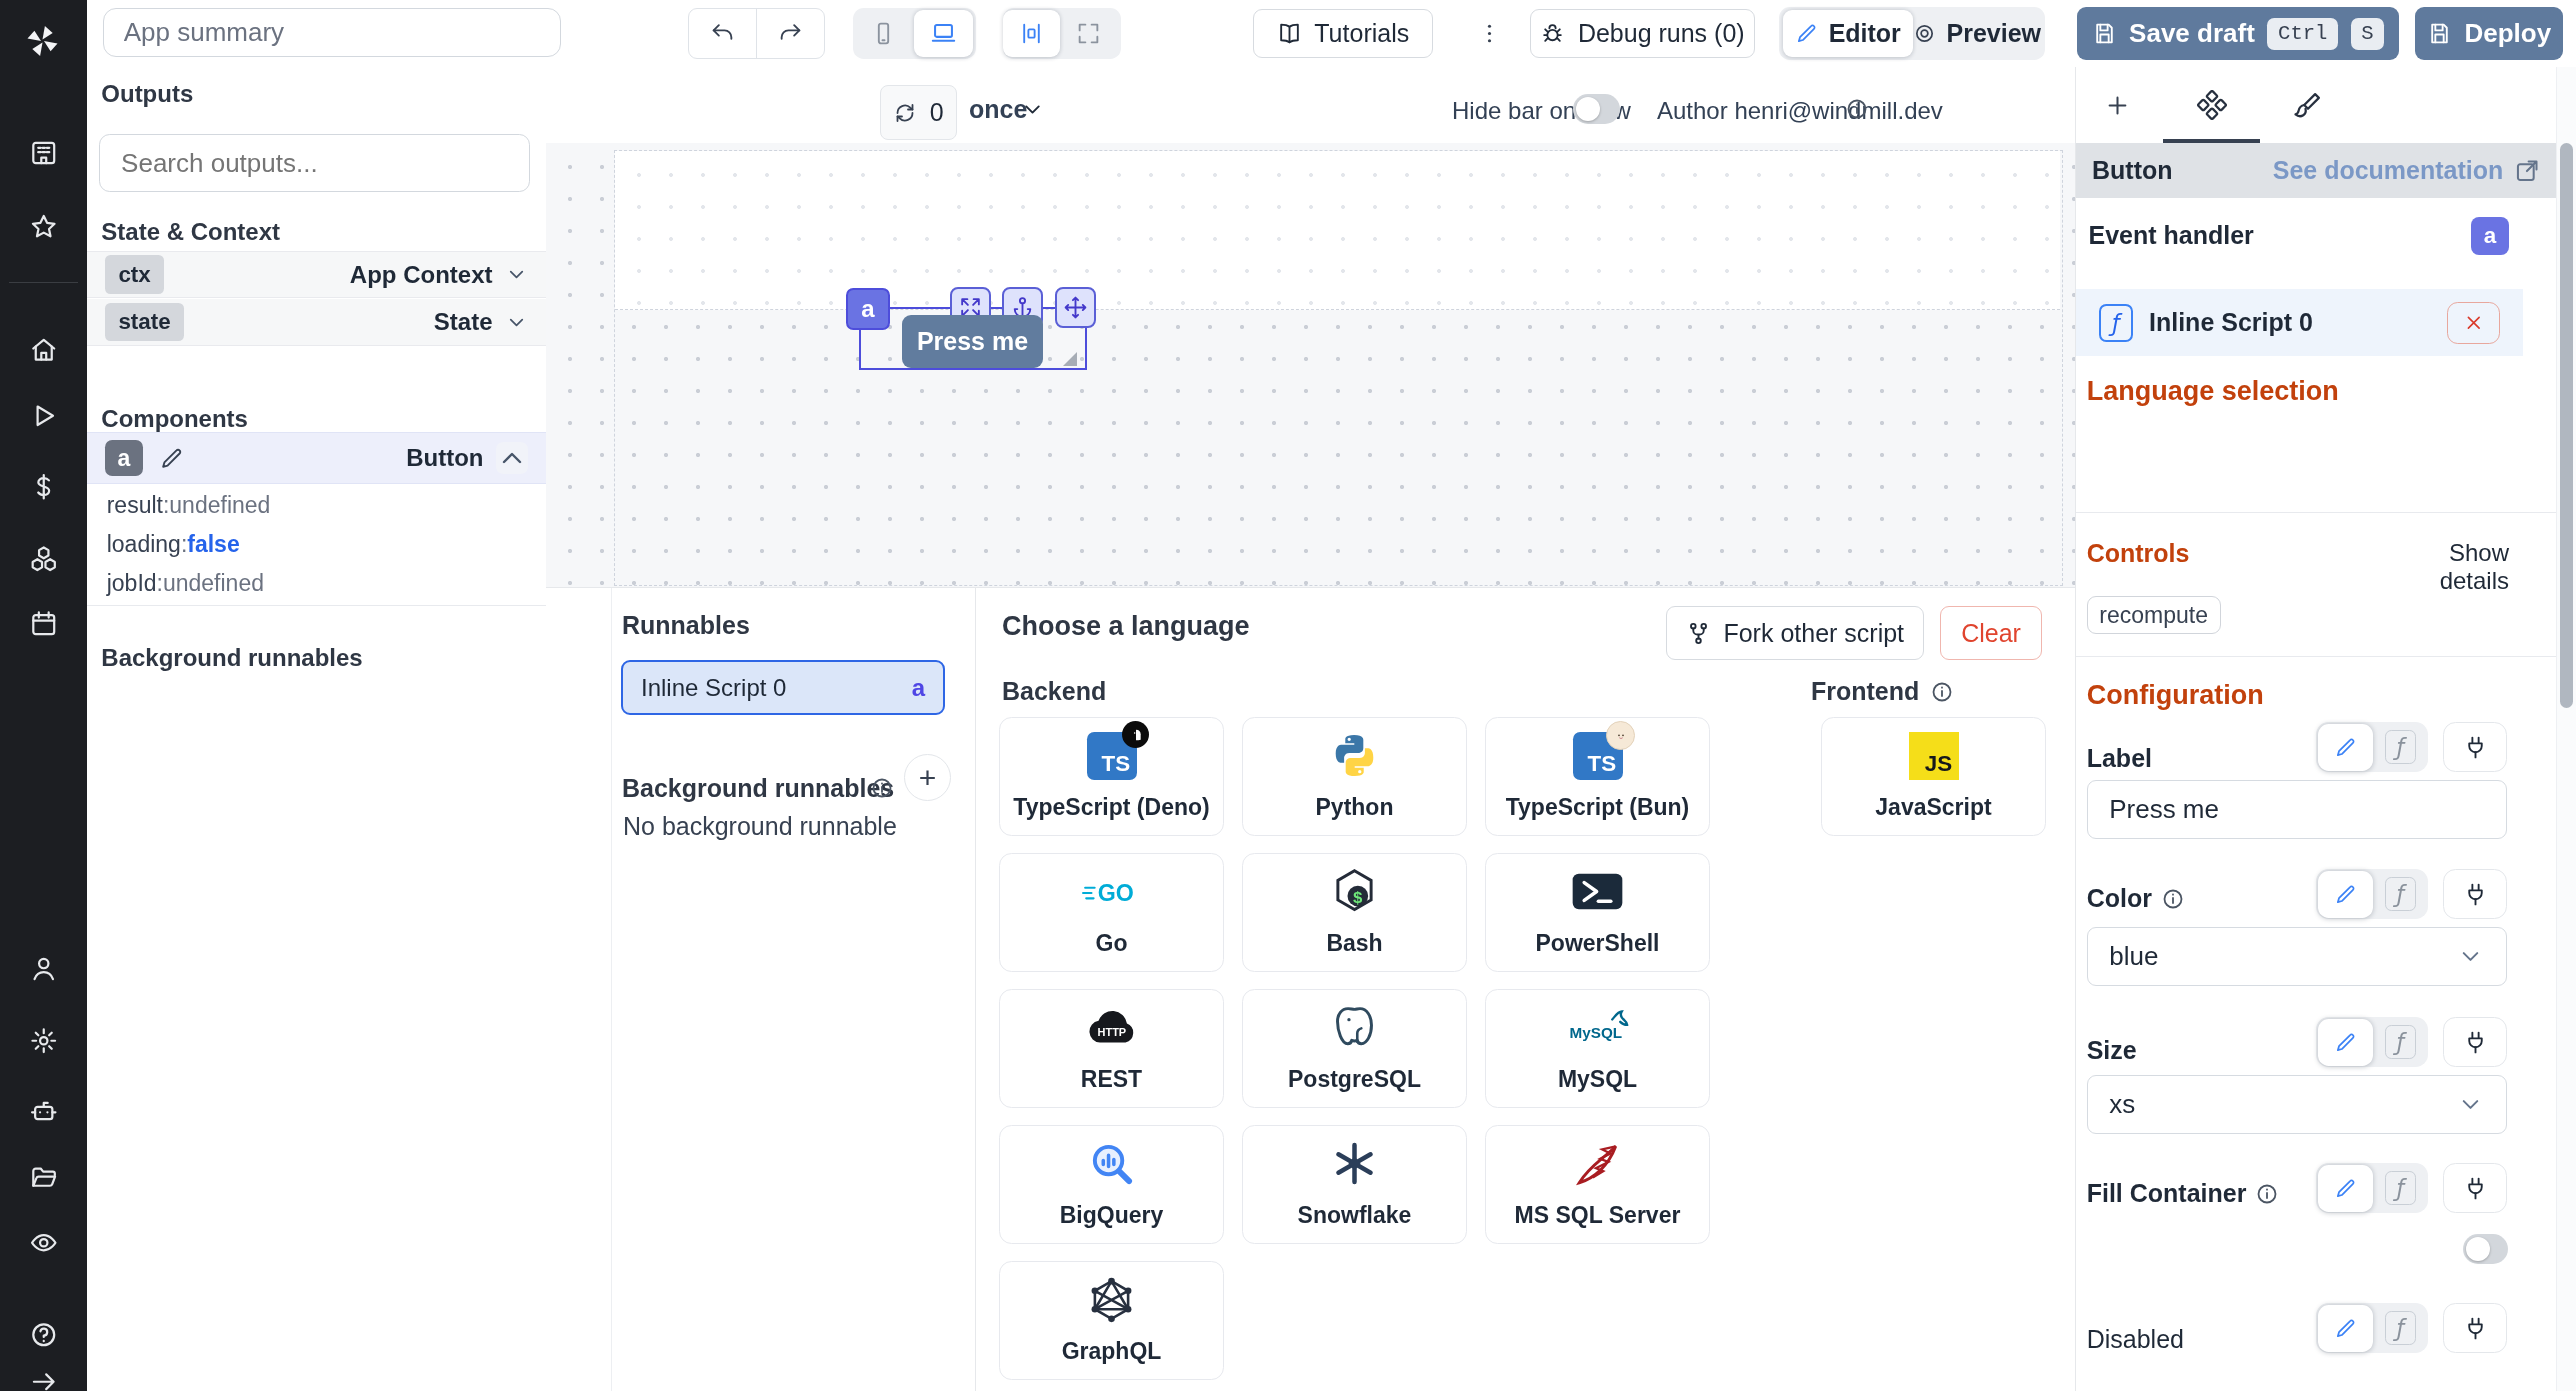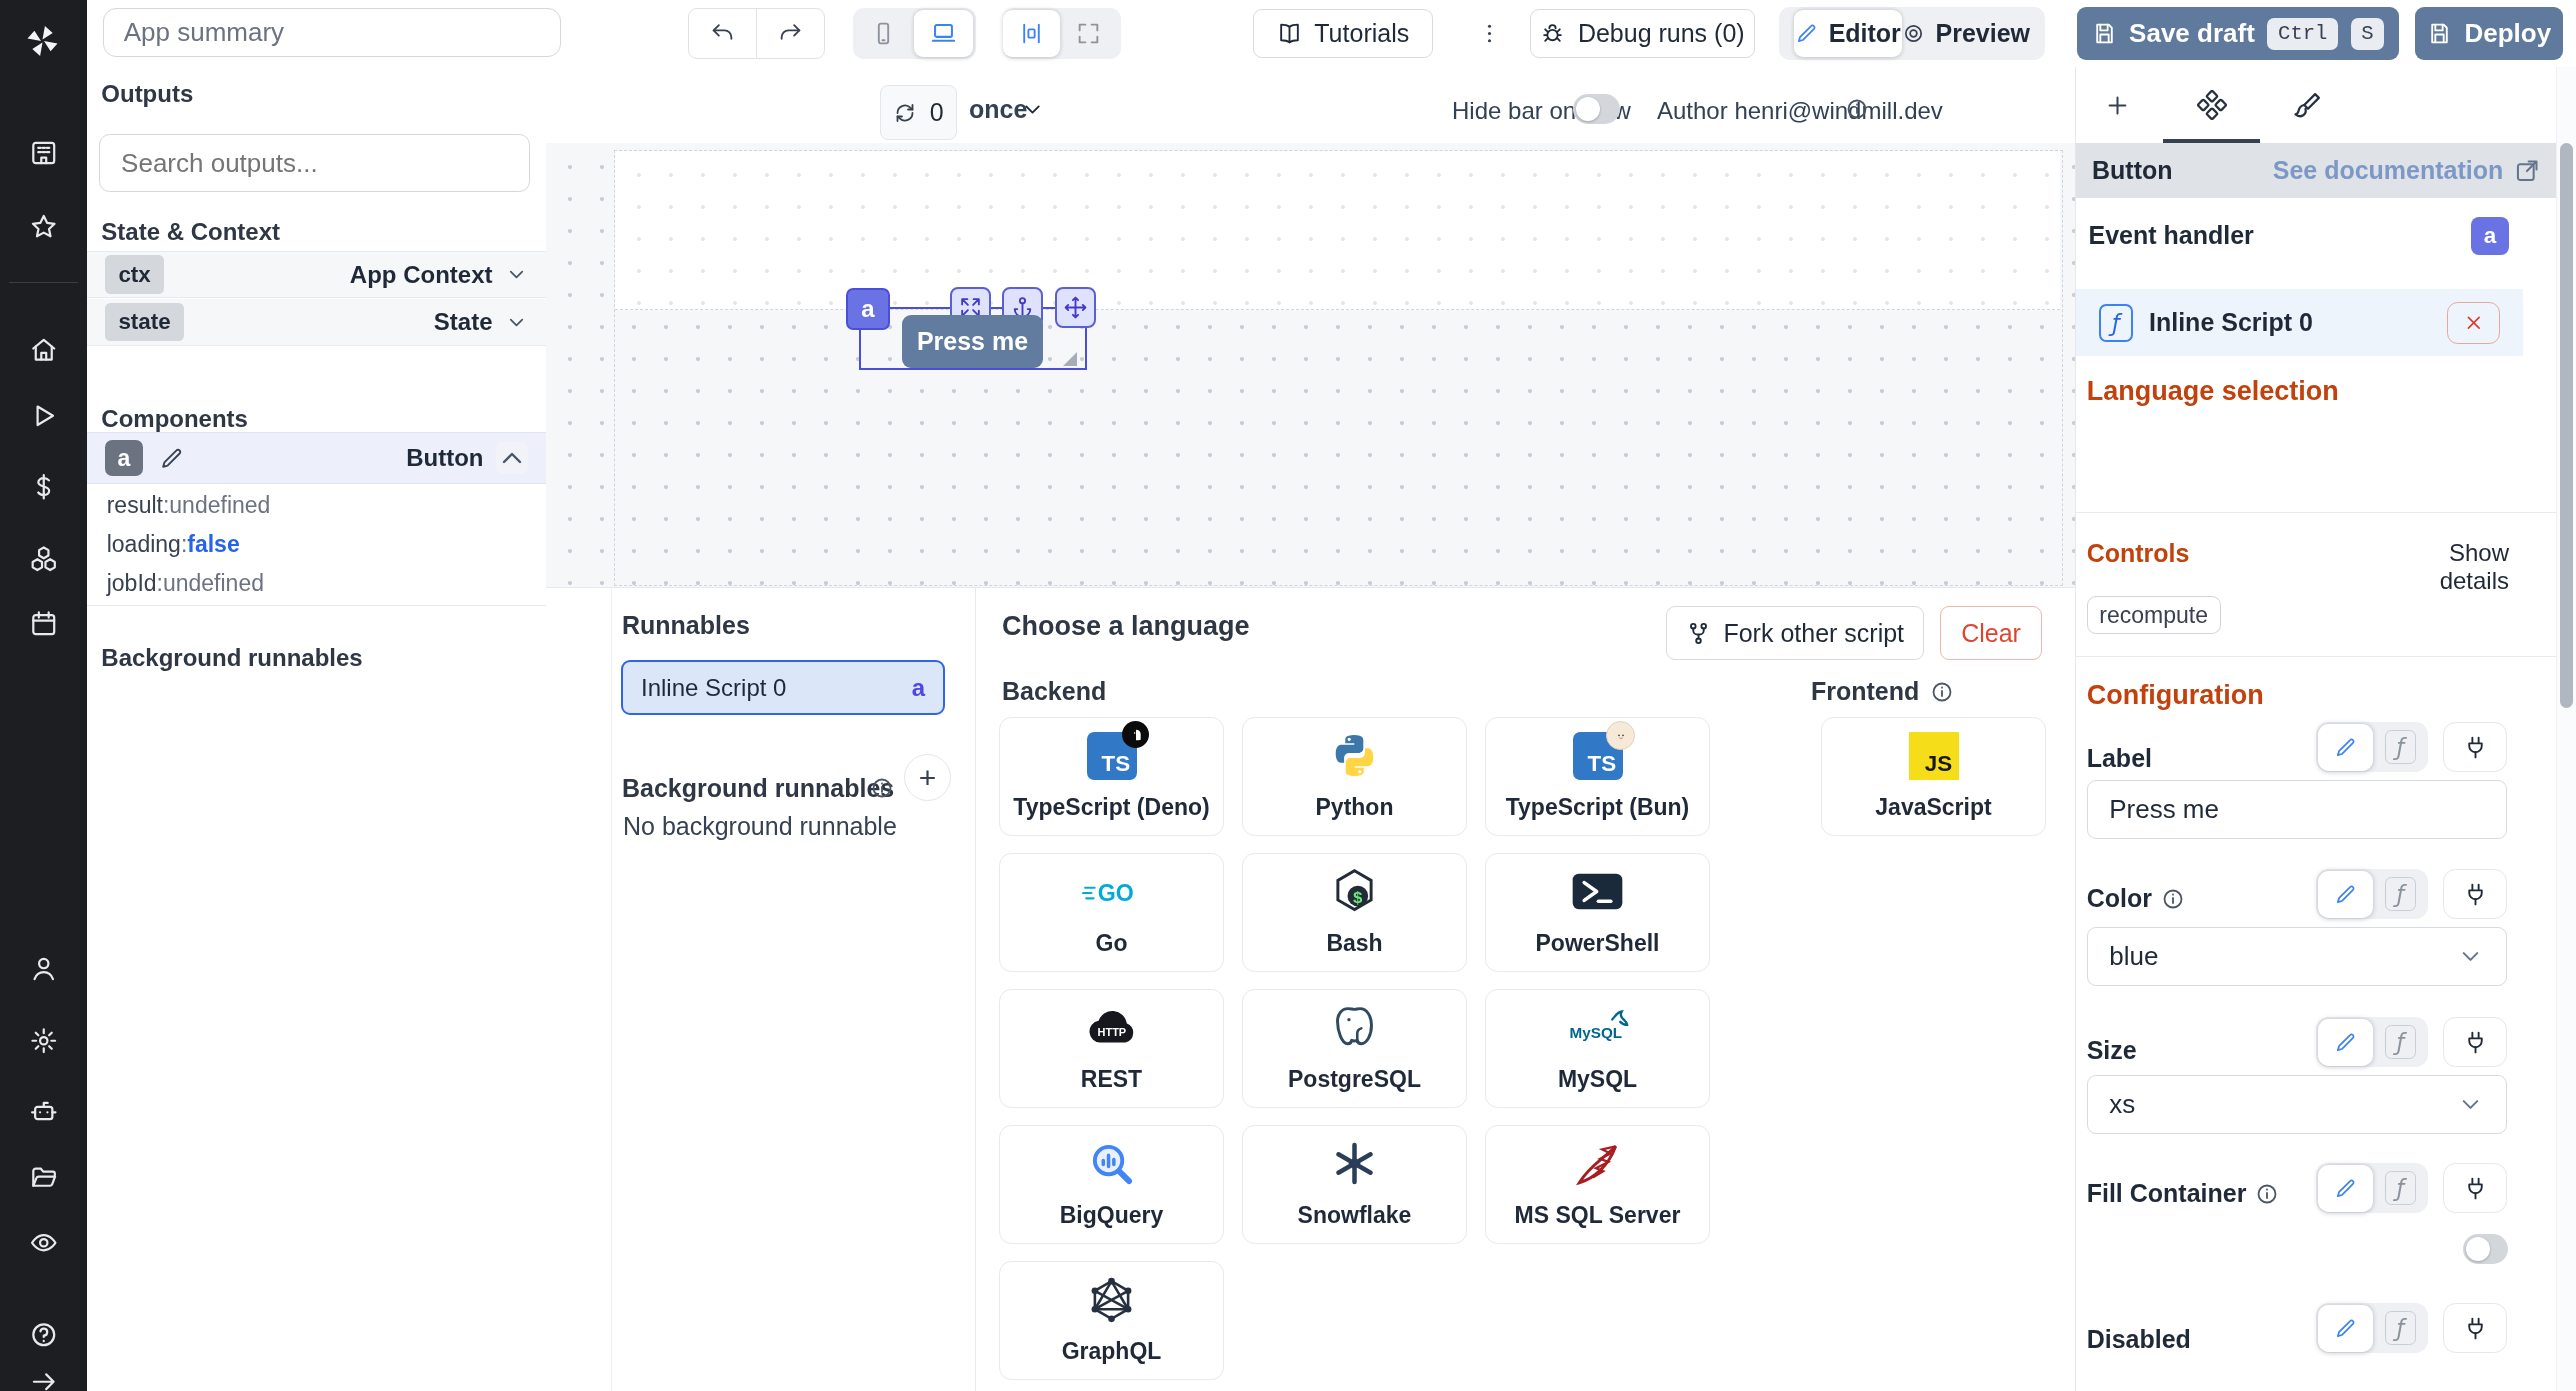--- a/index.html
+++ b/index.html
@@ -263,21 +263,21 @@
     </div>
     <div class="abs btn" style="left:1443px;top:9px;width:225px;height:49px">
       <span class="ic" style="width:25px;height:25px;color:#1f2937">
           <svg viewBox="0 0 24 24" fill="none" stroke="currentColor" stroke-width="1.8" stroke-linecap="round" stroke-linejoin="round">
             <circle cx="12" cy="13.5" r="5"></circle>
             <path d="M9 7a3 3 0 0 1 6 0M7 10 5 8M17 10l2-2M6.8 13.5H4M20 13.5h-2.8M7 17l-2 2M17 17l2 2"></path>
           </svg>
         </span>
       <span>Debug runs (0)</span>
     </div>
-    <div class="abs segwrap" style="left:1692px;top:7.2px;width:266px;height:53px;padding:0 15px">
+    <div class="abs segwrap" style="left:1692px;top:7.2px;width:266px;height:53px;padding:0 4px">
       <div class="segpill" style="width:132px;height:47px;font-weight:600">
         <span class="ic" style="width:23px;height:23px;color:#3b82f6">
             <svg viewBox="0 0 24 24" fill="none" stroke="currentColor" stroke-width="1.8" stroke-linecap="round" stroke-linejoin="round">
               <path d="M4 20l1.2-4.2L16.8 4.2a2 2 0 0 1 2.9 0l.1.1a2 2 0 0 1 0 2.9L8.2 18.8 4 20z"></path>
             </svg>
           </span>
         <span>Editor</span>
       </div>
       <div style="flex:1;display:flex;align-items:center;justify-content:center;gap:10.7px;font-weight:600">
         <span class="ic" style="width:23px;height:23px;color:#374151">
@@ -822,21 +822,21 @@
               <path d="M9 2.5V8M15 2.5V8M6 8h12v2.5a6 6 0 0 1-6 6 6 6 0 0 1-6-6z"></path>
               <path d="M12 16.5v5"></path>
             </svg>
           </span>
         </div>
       </div>
     <div class="abs toggle" style="left:387px;top:1167px;width:45px;height:29.5px">
         <span class="knob" style="width:24px;height:24px"></span>
       </div>
 
-    <div class="abs" style="left:10.7px;top:1258px;font-size:25px;font-weight:700">Disabled</div>
+    <div class="abs" style="left:10.7px;top:1258px;font-size:25px;font-weight:400">Disabled</div>
     <div class="io" style="left:240px;top:1236px">
         <div class="seg">
           <div class="seg-pencil">
             <span class="ic" style="width:23px;height:23px;color:#3b82f6">
               <svg viewBox="0 0 24 24" fill="none" stroke="currentColor" stroke-width="1.8" stroke-linecap="round" stroke-linejoin="round">
                 <path d="M4 20l1.2-4.2L16.8 4.2a2 2 0 0 1 2.9 0l.1.1a2 2 0 0 1 0 2.9L8.2 18.8 4 20z"></path>
               </svg>
             </span>
           </div>
           <div class="seg-f">

